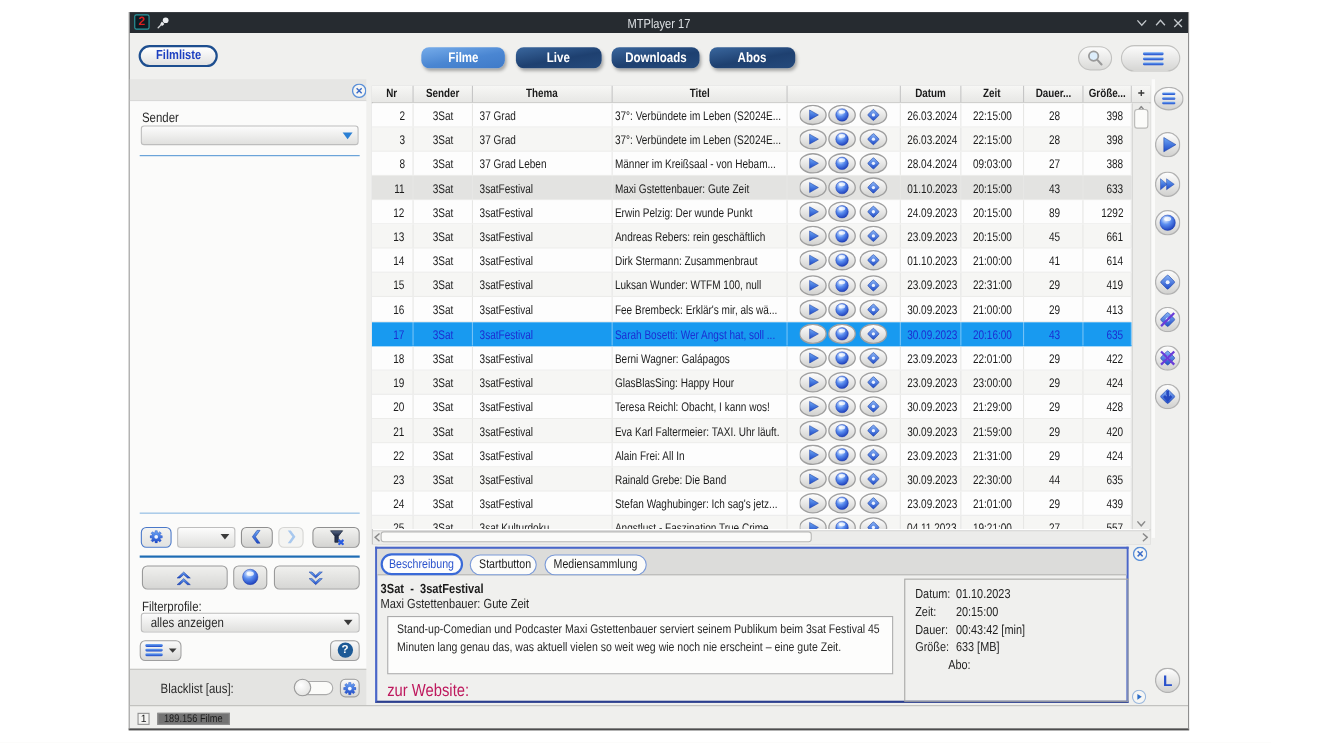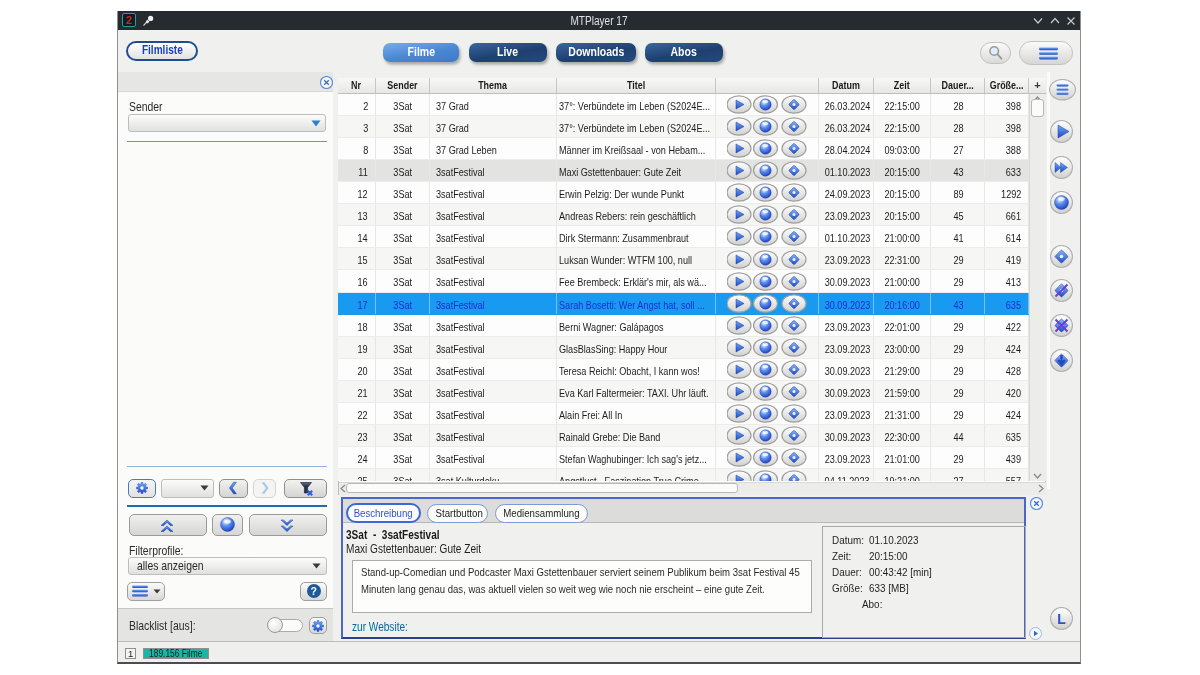--- a/index.html
+++ b/index.html
@@ -229,21 +229,21 @@
       <rect x="0" y="0.5" width="16" height="2.6" rx="1.3" fill="url(#gI)"></rect>
       <rect x="0" y="4.7" width="16" height="2.6" rx="1.3" fill="url(#gI)"></rect>
       <rect x="0" y="8.9" width="16" height="2.6" rx="1.3" fill="url(#gI)"></rect>
     </svg>
 <svg class="a" style="left:35px;top:578px" width="8" height="5">
       <path d="M0.5 0.5 L7.5 0.5 L4 4.5 Z" fill="#3a3a3a"></path>
     </svg>
 <div class="a btnG" style="left:181.5px;top:570.5px;width:27.5px;height:19px;"></div>
 <div class="a" style="left:188.5px;top:572.5px;width:14.5px;height:14.5px;border-radius:50%;background:#1d5a96;color:#fff;font-size:10.5px;font-weight:bold;text-align:center;line-height:14.5px;">?</div>
 <div class="a" style="left:0;top:596.5px;width:215px;height:33.5px;background:#e4e4e2;border-top:1px solid #c6c6c4;"></div>
-<div class="a" style="left:11px;top:608px;font-size:12.4px;color:#2a2a2a;"><span class="t">Blacklist [aus]:</span></div>
+<div class="a" style="left:28px;top:608px;font-size:12.4px;color:#2a2a2a;"><span class="t">Blacklist [aus]:</span></div>
 <div class="a" style="left:150px;top:607.5px;width:35px;height:13.5px;border-radius:7px;background:#fbfbf9;border:1px solid #ababab;"></div>
 <div class="a" style="left:148.5px;top:606px;width:16px;height:16px;border-radius:50%;background:radial-gradient(circle at 40% 35%,#ffffff,#dcdcda);border:1px solid #9a9a9a;"></div>
 <div class="a btnG" style="left:191px;top:605.5px;width:17.5px;height:17.5px;"></div>
 <svg class="a" style="left:194px;top:609px" width="12" height="12">
       <use href="#gear"></use>
     </svg>
 <div class="a" style="left:220px;top:66.5px;width:708px;height:417px;border:1px solid #bcbcba;background:#fff;"></div>
 <div class="a" style="left:220px;top:67px;width:691px;height:15.7px;background:linear-gradient(#f7f7f5,#e7e7e5);border-bottom:1px solid #bfbfbd;white-space:nowrap;"><div class="hcell" style="width:38px;"><span class="t tc s82">Nr</span></div><div class="hcell" style="width:54px;"><span class="t tc s82">Sender</span></div><div class="hcell" style="width:127px;"><span class="t tc s82">Thema</span></div><div class="hcell" style="width:159px;"><span class="t tc s82">Titel</span></div><div class="hcell" style="width:103px;"><span class="t tc s82"></span></div><div class="hcell" style="width:55px;"><span class="t tc s82">Datum</span></div><div class="hcell" style="width:56.5px;"><span class="t tc s82">Zeit</span></div><div class="hcell" style="width:54.5px;"><span class="t tc s82">Dauer...</span></div><div class="hcell" style="width:44px;"><span class="t tc s82">Größe...</span></div></div>
 <div class="a" style="left:911px;top:67px;width:17px;height:15.7px;background:linear-gradient(#f7f7f5,#e7e7e5);border-bottom:1px solid #bfbfbd;color:#3a3a3a;font-size:11px;font-weight:bold;text-align:center;line-height:15px;">+</div>
 <div class="a" style="left:220px;top:82.7px;width:691px;height:387.8px;overflow:hidden;background:#fdfdfd;">
@@ -358,33 +358,33 @@
       <text x="11.5" y="16.5" text-anchor="middle" font-size="14" font-weight="bold" fill="#2a52cc" font-family="Liberation Sans">L</text>
     </svg>
 <div class="a" style="left:222.5px;top:486px;width:685.5px;height:142px;border:2px solid #4a66c8;border-bottom-color:#2c3f8e;background:#f0f0ee;"></div>
 <div class="a" style="left:224.5px;top:488px;width:681.5px;height:24px;background:#dcdcda;border-bottom:1px solid #b8b8b6;"></div>
 <div class="a" style="left:228px;top:492px;width:75px;height:20px;border:2px solid #3a6ad8;border-radius:10px;background:#fdfdfd;color:#2a52cc;font-size:11.5px;text-align:center;line-height:16px;"><span class="t tc">Beschreibung</span></div>
 <div class="a" style="left:309px;top:492.5px;width:61px;height:19px;border:1px solid #7a9ad8;border-radius:9.5px;background:#fcfcfa;color:#1c1c1c;font-size:11.5px;text-align:right;line-height:17px;"><span class="t tc">Startbutton</span></div>
 <div class="a" style="left:377px;top:492.5px;width:93px;height:19px;border:1px solid #7a9ad8;border-radius:9.5px;background:#fcfcfa;color:#1c1c1c;font-size:11.5px;text-align:center;line-height:17px;"><span class="t tc">Mediensammlung</span></div>
 <div class="a" style="left:228px;top:517px;font-size:12px;font-weight:bold;color:#1a1a1a;"><span class="t">3Sat&nbsp; -&nbsp; 3satFestival</span></div>
 <div class="a" style="left:228px;top:531px;font-size:12px;color:#1f1f1f;"><span class="t">Maxi Gstettenbauer: Gute Zeit</span></div>
 <div class="a" style="left:234px;top:549px;width:460px;height:53px;background:#fdfdfc;border:1px solid #ababab;font-size:11.4px;color:#2a2a2a;line-height:16.5px;padding:3px 8px;"><span class="t">Stand-up-Comedian und Podcaster Maxi Gstettenbauer serviert seinem Publikum beim 3sat Festival 45<br>Minuten lang genau das, was aktuell vielen so weit weg wie noch nie erscheint – eine gute Zeit.</span></div>
-<div class="a" style="left:234px;top:609px;font-size:12px;color:#0369a1;"><span class="t">zur Website:</span></div>
+<div class="a" style="left:234px;top:609px;font-size:16px;color:#be185d;"><span class="t">zur Website:</span></div>
 <div class="a" style="left:703.5px;top:515px;width:204px;height:111.5px;border:1px solid #a8a8a6;"></div>
 <div class="a" style="left:714px;top:522px;font-size:11.8px;color:#1f1f1f;"><span class="t">Datum:</span></div>
 <div class="a" style="left:751px;top:522px;font-size:11.8px;color:#1f1f1f;"><span class="t">01.10.2023</span></div>
 <div class="a" style="left:714px;top:538px;font-size:11.8px;color:#1f1f1f;"><span class="t">Zeit:</span></div>
 <div class="a" style="left:751px;top:538px;font-size:11.8px;color:#1f1f1f;"><span class="t">20:15:00</span></div>
 <div class="a" style="left:714px;top:554px;font-size:11.8px;color:#1f1f1f;"><span class="t">Dauer:</span></div>
 <div class="a" style="left:751px;top:554px;font-size:11.8px;color:#1f1f1f;"><span class="t">00:43:42 [min]</span></div>
 <div class="a" style="left:714px;top:570px;font-size:11.8px;color:#1f1f1f;"><span class="t">Größe:</span></div>
 <div class="a" style="left:751px;top:570px;font-size:11.8px;color:#1f1f1f;"><span class="t">633 [MB]</span></div>
 <div class="a" style="left:744px;top:586px;font-size:11.8px;color:#1f1f1f;"><span class="t">Abo:</span></div>
 <svg class="a" style="left:911.5px;top:485.5px" width="13" height="13">
       <use href="#xcirc"></use>
     </svg>
 <svg class="a" style="left:911.2px;top:615.9px" width="13" height="13">
       <circle cx="6.5" cy="6.5" r="6" fill="#f6f6f4" stroke="#9ab8dd" stroke-width="1"></circle>
       <path d="M5 3.8 L9 6.5 L5 9.2 Z" fill="#2a6cc8"></path>
     </svg>
 <div class="a" style="left:0;top:630px;width:962px;height:21px;background:#efefed;border-top:1px solid #bdbdbb;"></div>
 <div class="a" style="left:6.9px;top:636.5px;width:11.5px;height:11px;border:1px solid #8f8f8f;background:#f4f4f2;font-size:9.5px;color:#1c1c1c;text-align:center;line-height:10px;">1</div>
-<div class="a" style="left:25px;top:636.5px;width:66px;height:11px;border:1px solid #8f8f8f;background:#14b8a6;font-size:10px;color:#1c1c1c;text-align:center;line-height:10px;"><span class="t tc">189.156 Filme</span></div>
+<div class="a" style="left:25px;top:636.5px;width:66px;height:11px;border:1px solid #8f8f8f;background:#737373;font-size:10px;color:#1c1c1c;text-align:center;line-height:10px;"><span class="t tc">189.156 Filme</span></div>
 </div>
 </body></html>

